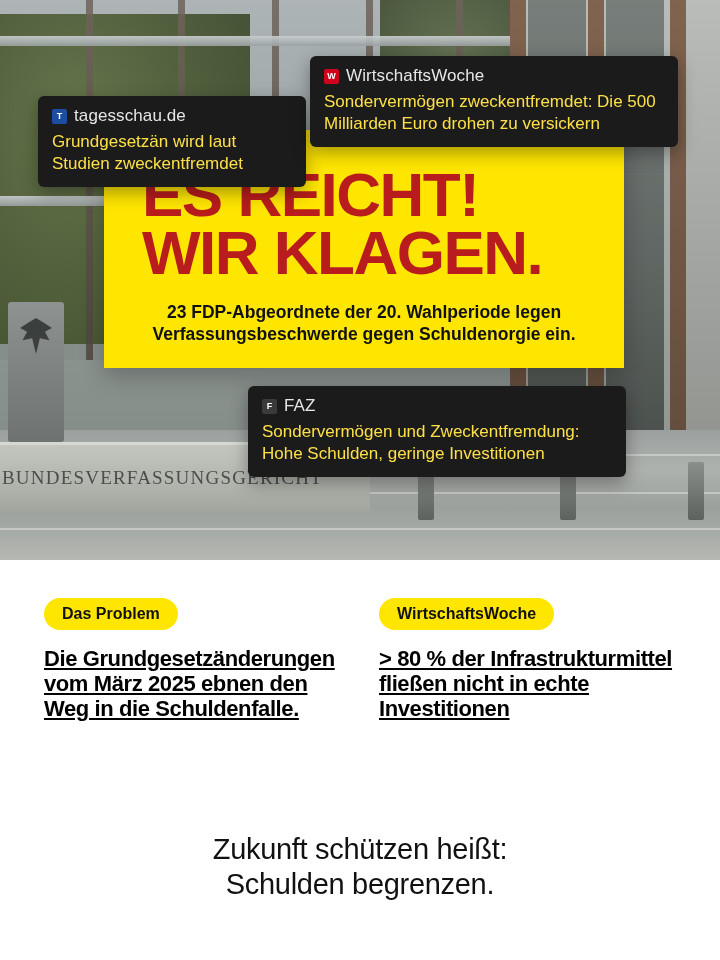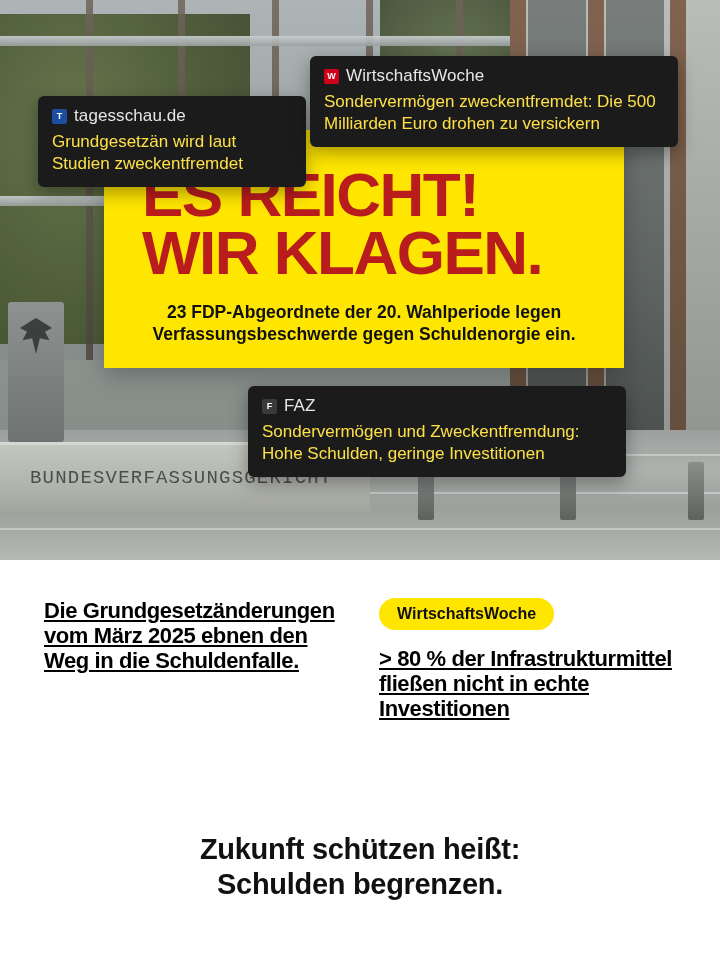--- a/index.html
+++ b/index.html
@@ -99,22 +99,22 @@
     background: rgba(255,255,255,.35);
   }
   .wall {
     position: absolute;
     left: 0; bottom: 48px; width: 370px; height: 70px;
     background: linear-gradient(180deg, #c3c5bf 0%, #b3b5af 55%, #a2a49e 100%);
     border-top: 3px solid #d6d8d2;
   }
   .wall-label {
     position: absolute;
-    left: 30px; top: 22px;
-    font-family: Liberation Mono, monospace;
+    left: 2px; top: 22px;
+    font-family: Liberation Serif, serif;
     font-size: 19px;
     letter-spacing: 1.2px;
     color: #4b4e4a;
     white-space: nowrap;
   }
   .stele {
     position: absolute;
     left: 8px; bottom: 118px; width: 56px; height: 140px;
     background: linear-gradient(180deg, #8e9290 0%, #6e7270 100%);
     border-radius: 3px;
@@ -234,21 +234,21 @@
     letter-spacing: -.4px;
     text-decoration: underline;
   }
   .closing {
     position: absolute;
     left: 0; top: 272px;
     width: 720px;
     text-align: center;
     font-size: 29px;
     line-height: 1.2;
-    font-weight: bold;
+    font-weight: normal;
     color: #111111;
     letter-spacing: -.3px;
   }
   .closing .c2 { display: block; }
 </style>
 </head>
 <body>
 
 <div class="poster">
 
@@ -324,20 +324,21 @@
         <span class="news-logo" style="background:#3a3a3a;">F</span>
         <span class="news-source">FAZ</span>
       </div>
       <div class="news-title">Sondervermögen und Zweckentfremdung: Hohe Schulden, geringe Investitionen</div>
     </div>
   </div>
 
   <div class="lower">
     <div class="cols">
       <div class="col-block">
+        <span class="pill">Das Problem</span>
         <div class="col-text">Die Grundgesetzän­derungen vom März 2025 ebnen den Weg in die Schuldenfalle.</div>
       </div>
       <div class="col-block">
         <span class="pill">WirtschaftsWoche</span>
         <div class="col-text">&gt; 80 % der Infra­strukturmittel flie­ßen nicht in echte Investitionen</div>
       </div>
     </div>
 
     <div class="closing">
       <span>Zukunft schützen heißt:</span>

